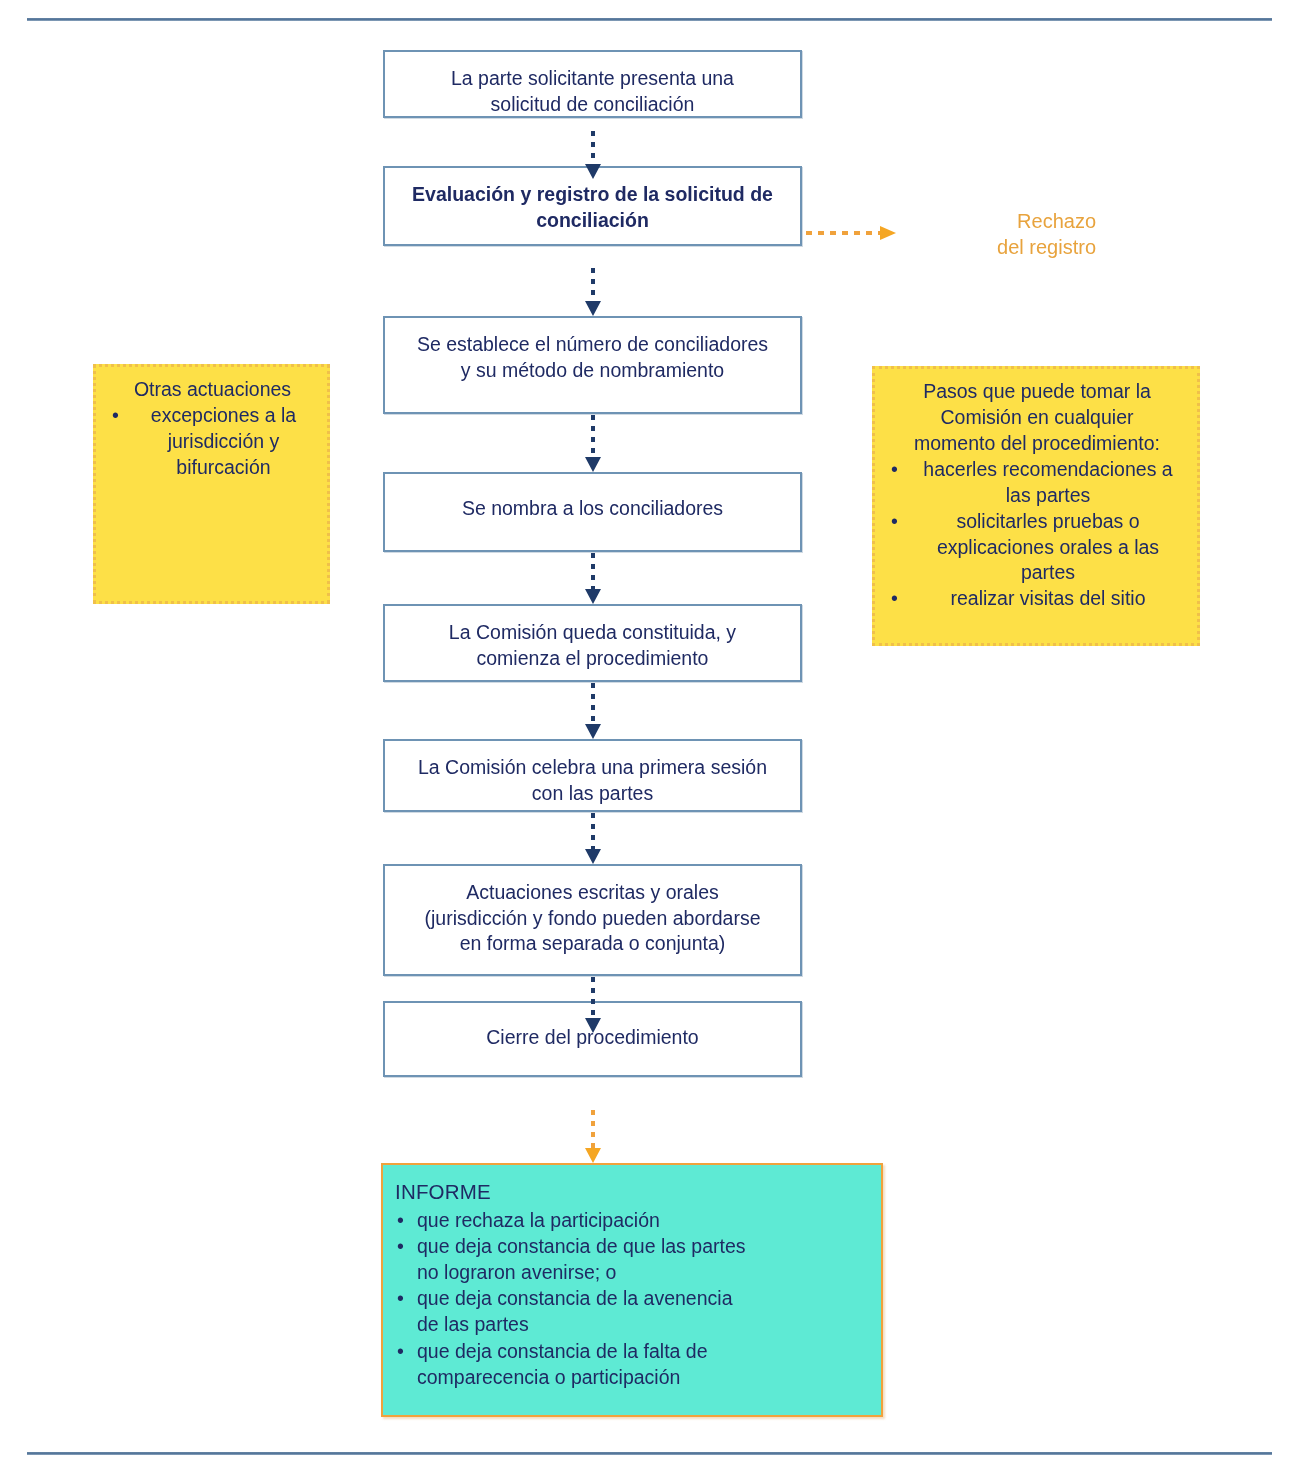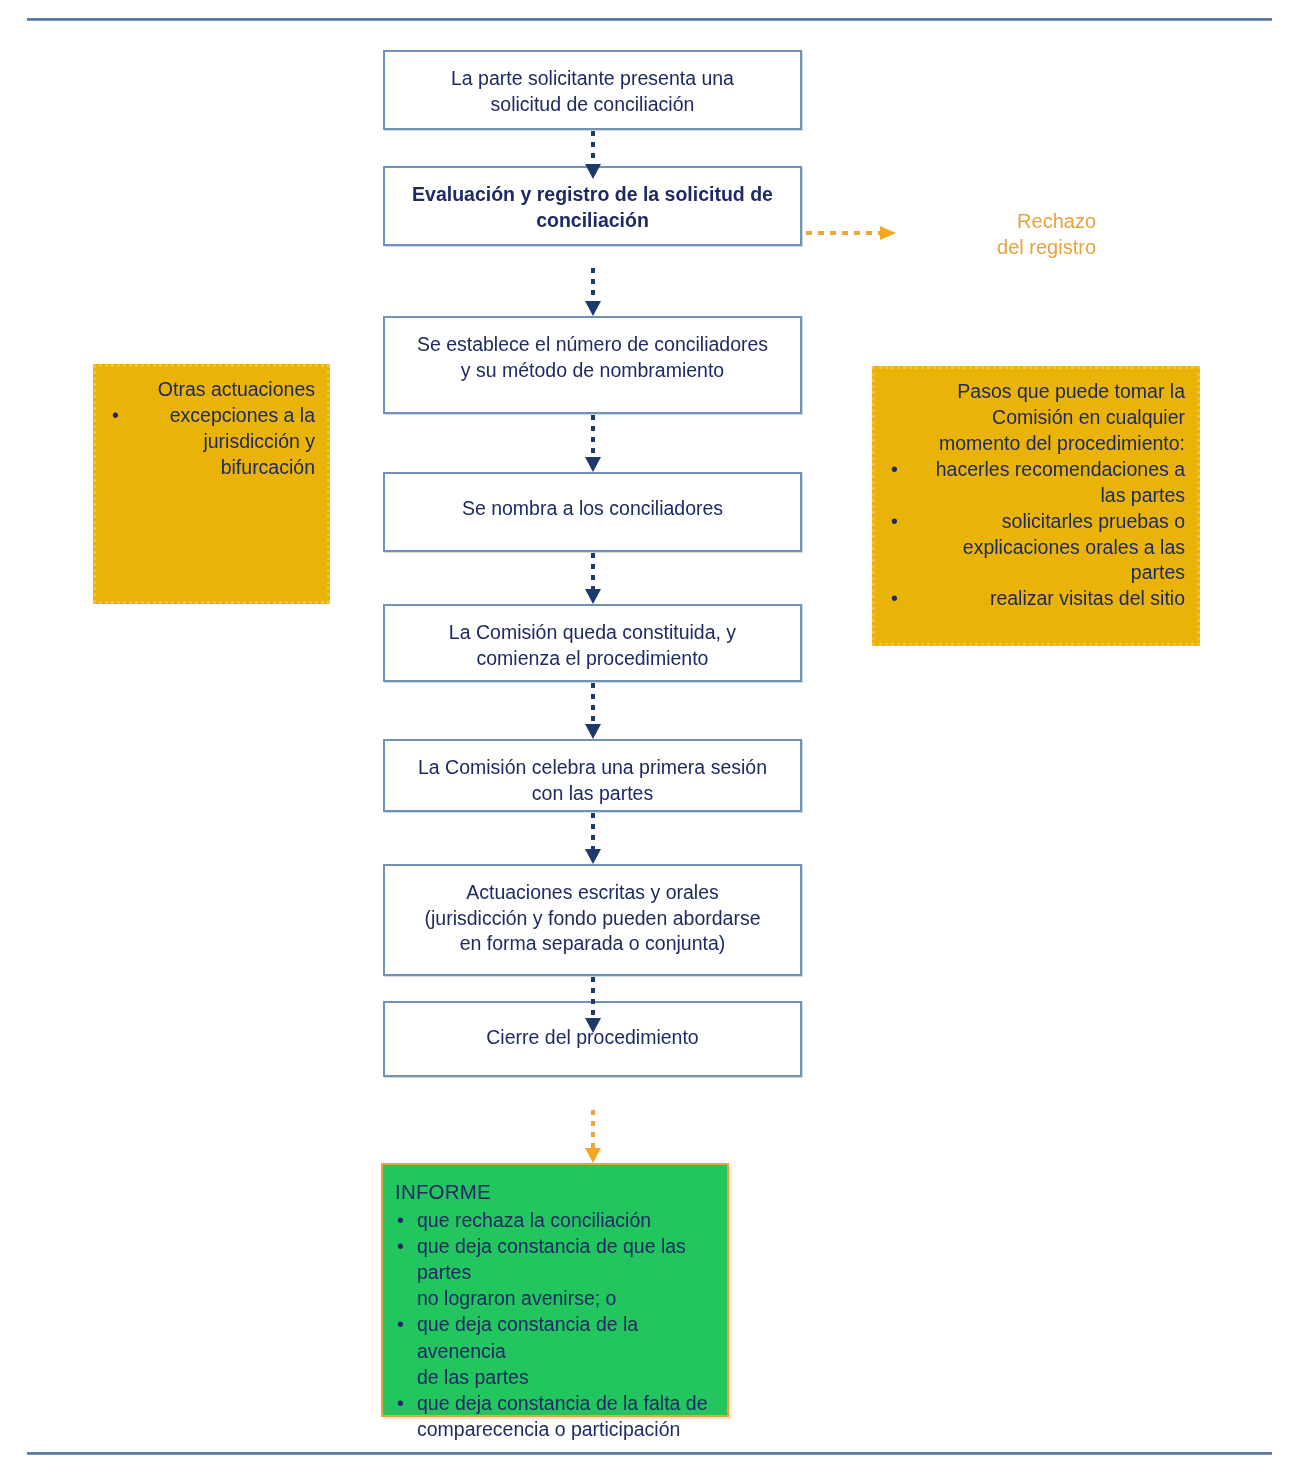--- a/index.html
+++ b/index.html
@@ -40,25 +40,25 @@
     padding-top: 14px;
     box-shadow: 1px 1px 0 rgba(120,150,175,0.35);
   }
   .pbox .txt { display: block; white-space: pre-line; }
 
   
   .notebox {
     position: absolute;
     box-sizing: border-box;
     border: 3px dotted #f0c04a;
-    background: #eab308;
+    background: #fde047;
     color: #1f2a63;
     font-size: 19.5px;
     line-height: 1.33;
-    text-align: right;
+    text-align: center;
     padding: 10px 12px 10px 14px;
   }
   .notebox .ntitle { display: block; white-space: pre-line; }
   .notebox ul {
     list-style: none;
     margin: 0;
     padding: 0;
   }
   .notebox li {
     position: relative;
@@ -74,25 +74,25 @@
 
   #note-left  { left: 93px;  top: 364px;  width: 237px; height: 240px; }
   #note-right { left: 872px; top: 366px;  width: 328px; height: 280px; }
   #note-right .ntitle { margin-bottom: 0; }
 
   
   #informe {
     position: absolute;
     left: 381px;
     top: 1163px;
-    width: 348px;
+    width: 502px;
     height: 254px;
     box-sizing: border-box;
     border: 2px solid #f0a23c;
-    background: #22c55e;
+    background: #5eead4;
     color: #1f2a63;
     font-size: 19.5px;
     line-height: 1.345;
     padding: 13px 10px 10px 12px;
     box-shadow: 2px 2px 2px rgba(230,180,120,0.45);
   }
   #informe .ititle {
     display: block;
     font-size: 20.5px;
     letter-spacing: .2px;
@@ -177,21 +177,21 @@
     white-space: pre-line;
     text-align: right;
   }
 </style>
 </head>
 <body>
 
 <div class="rule top"></div>
 <div class="rule bottom"></div>
 
-<div class="pbox" id="step-1" style="top:50px;height:80px;">
+<div class="pbox" id="step-1" style="top:50px;height:68px;">
   <span class="txt">La parte solicitante presenta una
 solicitud de conciliación</span>
 </div>
 
 <div class="pbox" id="step-2" style="top:166px;height:80px;font-weight:bold;">
   <span class="txt">Evaluación y registro de la solicitud de
 conciliación</span>
 </div>
 
 <div class="pbox" id="step-3" style="top:316px;height:98px;">
@@ -289,21 +289,21 @@
     <li>solicitarles pruebas o
 explicaciones orales a las
 partes</li>
     <li>realizar visitas del sitio</li>
   </ul>
 </div>
 
 <div id="informe">
   <span class="ititle">INFORME</span>
   <ul>
-    <li>que rechaza la conciliación</li>
+    <li>que rechaza la participación</li>
     <li>que deja constancia de que las partes
 no lograron avenirse; o</li>
     <li>que deja constancia de la avenencia
 de las partes</li>
     <li>que deja constancia de la falta de
 comparecencia o participación</li>
   </ul>
 </div>
 
 </body></html>

